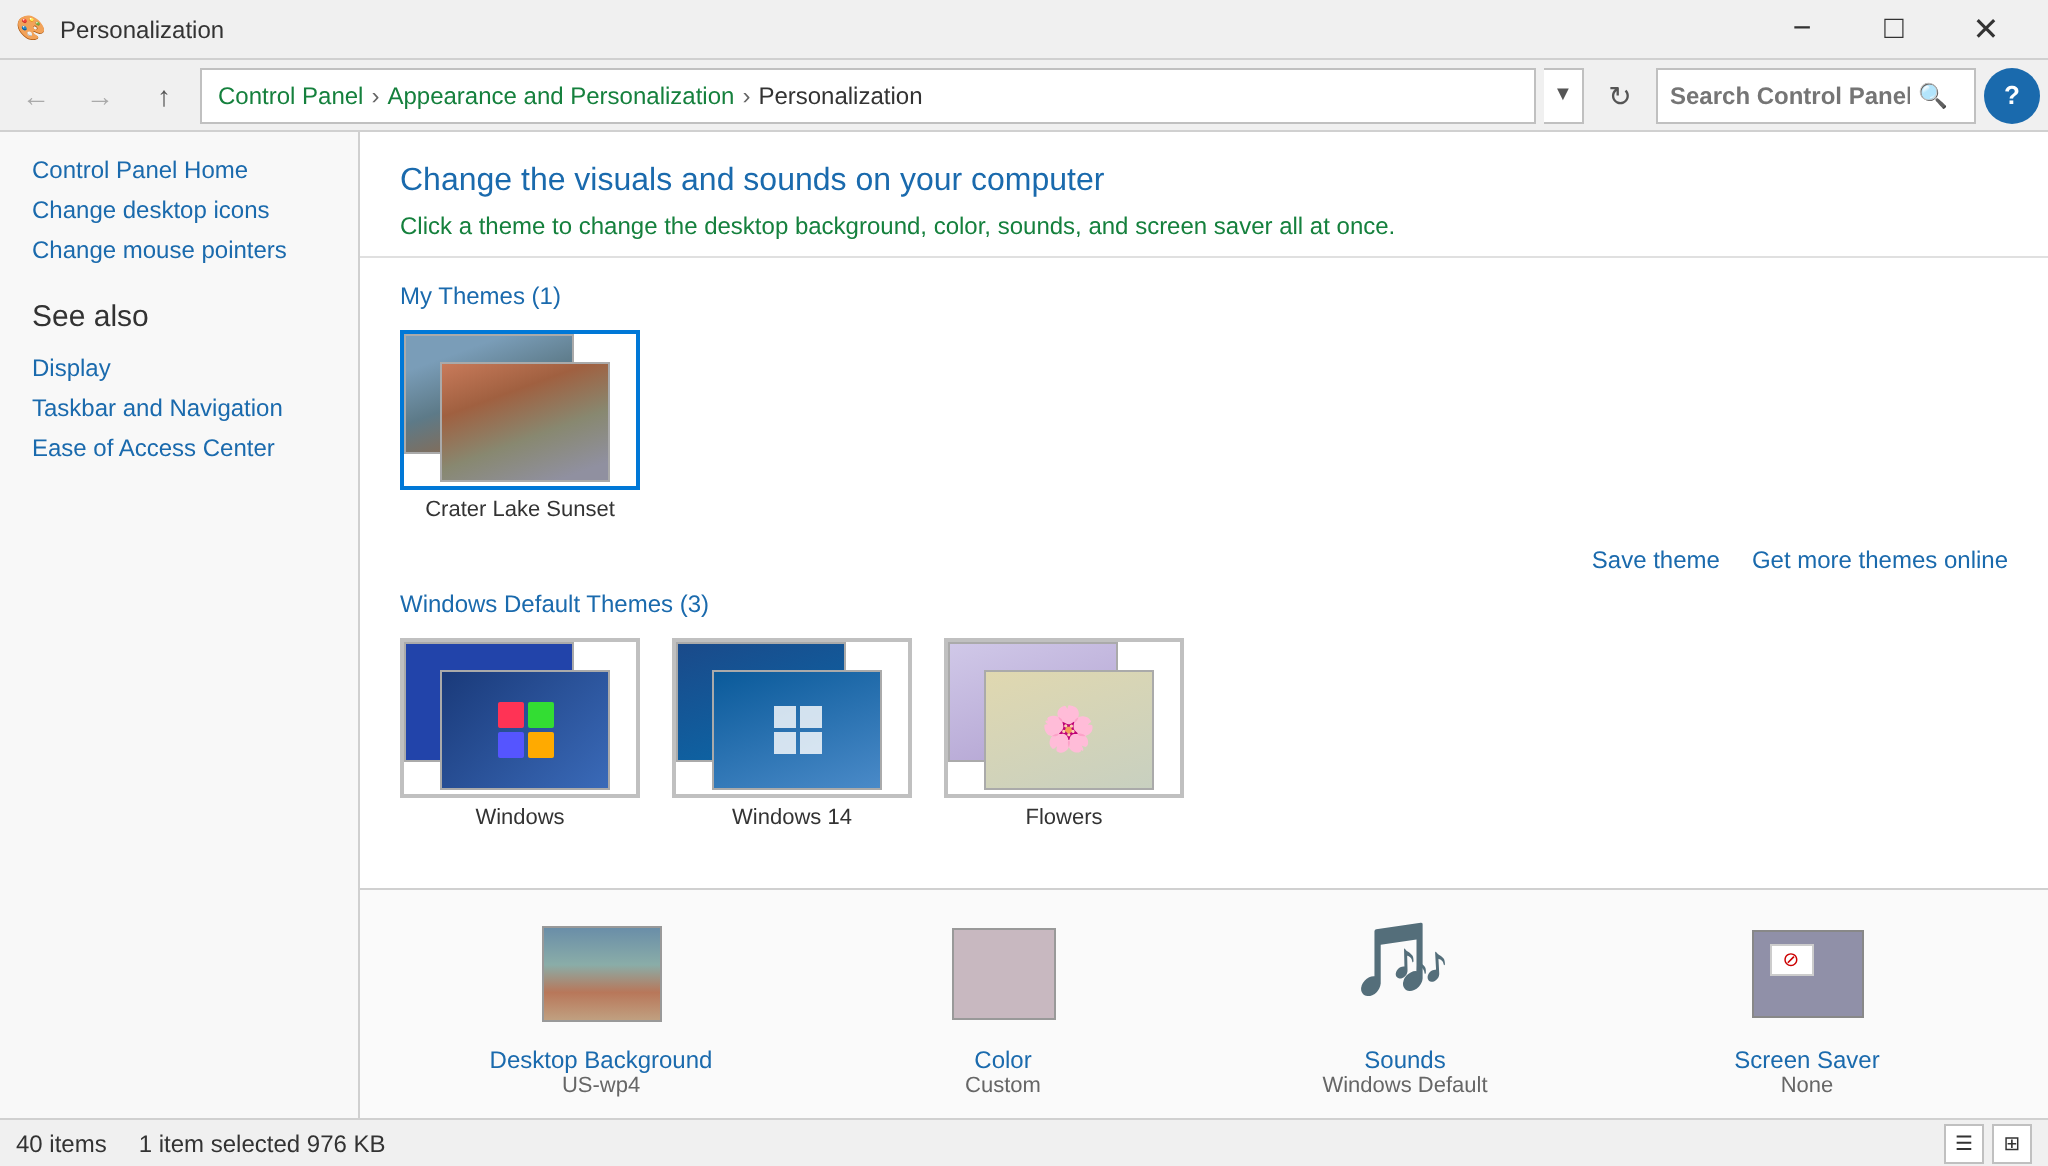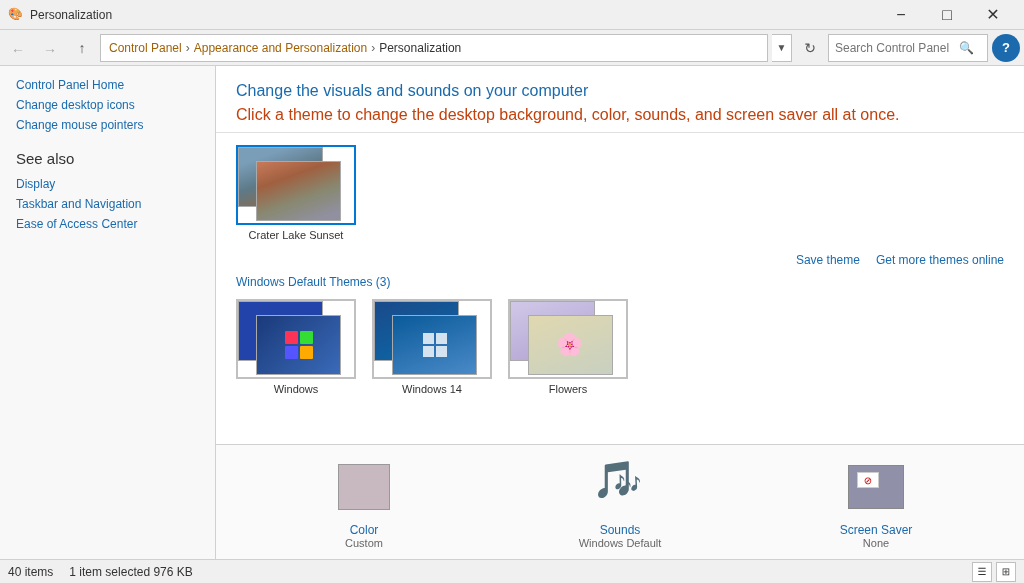--- a/index.html
+++ b/index.html
@@ -42,56 +42,56 @@
       display: flex; align-items: center; justify-content: center;
       cursor: pointer; color: #555; font-size: 14px; border-radius: 3px;
     }
     .nav-btn.disabled { color: #aaa; cursor: default; }
     .address-path {
       flex: 1; height: 28px;
       background: white; border: 1px solid #c0c0c0;
       display: flex; align-items: center; padding: 0 8px;
       font-size: 12px; color: #333;
     }
-    .address-path-segment { color: #a16207; cursor: pointer; }
+    .address-path-segment { color: #15803d; cursor: pointer; }
     .address-path-sep { color: #666; margin: 0 4px; }
     .address-path-current { color: #333; }
     .address-dropdown { width: 20px; height: 28px; border: 1px solid #c0c0c0; border-left: none; background: white; display: flex; align-items: center; justify-content: center; cursor: pointer; color: #555; font-size: 10px; }
     .refresh-btn { width: 28px; height: 28px; background: transparent; border: none; display: flex; align-items: center; justify-content: center; cursor: pointer; color: #555; font-size: 14px; }
     .search-box {
       width: 160px; height: 28px;
       border: 1px solid #c0c0c0; background: white;
       display: flex; align-items: center; padding: 0 6px;
       gap: 4px;
     }
-    .search-input { border: none; outline: none; font-size: 12px; color: #4d7c0f; width: 120px; background: transparent; }
+    .search-input { border: none; outline: none; font-size: 12px; color: #4d7c0f; width: 120px; background: transparent; font-weight: bold; }
     .search-icon { color: #666; font-size: 12px; }
     .help-btn { width: 28px; height: 28px; background: #1a6aad; border-radius: 50%; color: white; display: flex; align-items: center; justify-content: center; font-size: 13px; font-weight: bold; cursor: pointer; flex-shrink: 0; }
 
     
     .main-layout { display: flex; height: calc(583px - 30px - 36px - 24px); }
 
     
     .sidebar {
-      width: 216px;
+      width: 180px;
       background: #f8f8f8;
       padding: 12px 16px;
       border-right: 1px solid #d0d0d0;
       display: flex;
       flex-direction: column;
       gap: 6px;
     }
     .sidebar-link { color: #1a6aad; cursor: pointer; font-size: 12px; text-decoration: none; }
     .sidebar-section-title { color: #333; font-size: 15px; margin-top: 12px; margin-bottom: 4px; }
 
     
     .content-area { flex: 1; display: flex; flex-direction: column; background: white; }
     .content-header { padding: 16px 20px 8px; border-bottom: 1px solid #e0e0e0; }
     .content-title { font-size: 16px; color: #1a6aad; font-weight: normal; margin-bottom: 6px; }
-    .content-desc { font-size: 16px; color: #c2410c; }
+    .content-desc { font-size: 12px; color: #15803d; }
 
     
     .themes-scroll-wrap { position: relative; flex: 1; overflow: hidden; }
     .themes-area {
       position: absolute; left: 0; right: 0; top: 0; bottom: 0;
       overflow-y: scroll; overflow-x: hidden;
       padding: 12px 20px;
     }
     .themes-area::-webkit-scrollbar { width: 16px; }
     .themes-area::-webkit-scrollbar-track { background: #f0f0f0; border-left: 1px solid #d0d0d0; }
@@ -183,20 +183,21 @@
 
   <div class="content-area">
     <div class="content-header">
       <div class="content-title">Change the visuals and sounds on your computer</div>
       <div class="content-desc">Click a theme to change the desktop background, color, sounds, and screen saver all at once.</div>
     </div>
 
     <div class="themes-scroll-wrap">
       <div class="themes-area">
 
+        <div class="theme-section-label">My Themes (1)</div>
         <div class="theme-grid">
 
           <div class="theme-item">
             <div class="theme-thumbnail">
               <div style="position:absolute;top:0;left:0;width:85px;height:60px;background:linear-gradient(160deg,#7a9db8 20%,#5d7a88 50%,#8a6a50 80%);border:1px solid #aaa;"></div>
               <div style="position:absolute;top:14px;left:18px;width:85px;height:60px;background:linear-gradient(160deg,#c87a5a 0%,#a06040 30%,#888870 60%,#9090a0 90%);border:1px solid #aaa;"></div>
             </div>
             <div class="theme-label">Crater Lake Sunset</div>
           </div>
         </div>
@@ -245,20 +246,27 @@
               <div style="position:absolute;top:14px;left:18px;width:85px;height:60px;background:linear-gradient(160deg,#e0d8b0,#c8d0c0);border:1px solid #aaa;display:flex;align-items:center;justify-content:center;font-size:22px;">🌸</div>
             </div>
             <div class="theme-label">Flowers</div>
           </div>
         </div>
       </div>
     </div>
 
     <div class="bottom-panel">
 
+      <div class="bottom-item">
+        <div class="bottom-icon">
+          <div style="width:60px;height:48px;background:linear-gradient(180deg,#6a8ea8 0%,#8aada8 40%,#b8775a 70%,#c0a080 100%);border:1px solid #999;"></div>
+        </div>
+        <span class="bottom-item-name">Desktop Background</span>
+        <span class="bottom-item-value">US-wp4</span>
+      </div>
 
       <div class="bottom-item">
         <div class="bottom-icon">
           <div style="width:52px;height:46px;background:#c8b8c0;border:1px solid #999;"></div>
         </div>
         <span class="bottom-item-name">Color</span>
         <span class="bottom-item-value">Custom</span>
       </div>
 
       <div class="bottom-item">

